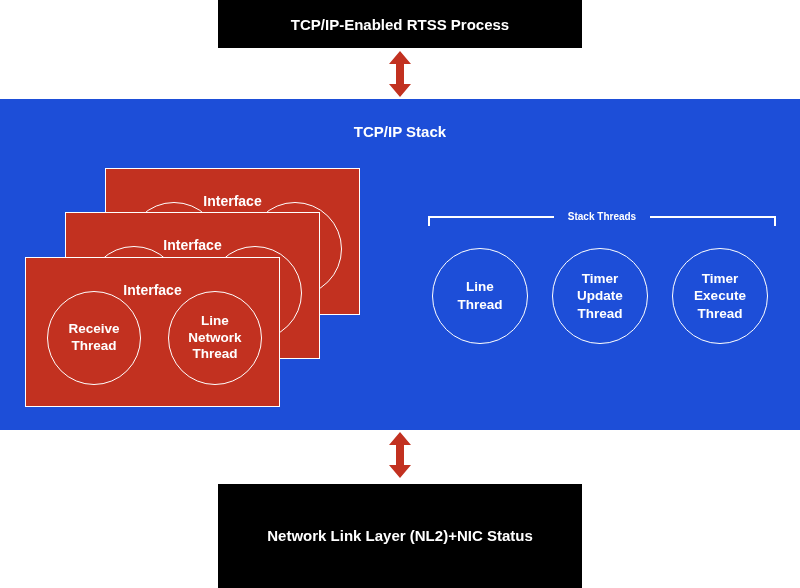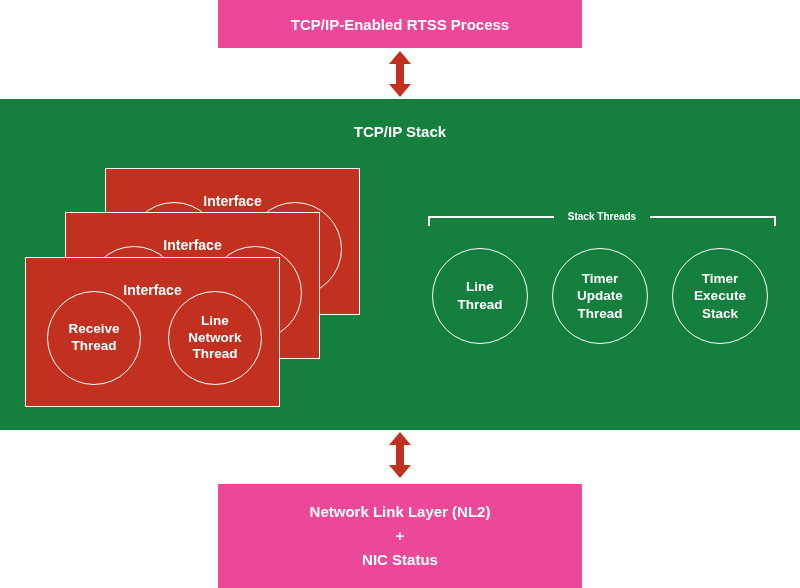--- a/index.html
+++ b/index.html
@@ -11,50 +11,50 @@
   .canvas {
     position: relative;
     width: 800px;
     height: 588px;
     background: #ffffff;
     overflow: hidden;
     color: #ffffff;
   }
   .redbox {
     position: absolute;
-    background: #ec4899;
+    background: #000000;
     color: #ffffff;
     display: flex;
     align-items: center;
     justify-content: center;
     text-align: center;
     font-weight: bold;
   }
   .top-box {
     left: 218px; top: 0; width: 364px; height: 48px;
     font-size: 15px;
   }
   .bottom-box {
     left: 218px; top: 484px; width: 364px; height: 104px;
-    flex-direction: column;
+    flex-direction: row;
     font-size: 15px;
     line-height: 24px;
   }
   .arrow {
     position: absolute;
     left: 389px;
     width: 22px;
     height: 46px;
   }
   .arrow-top { top: 51px; }
   .arrow-bottom { top: 432px; }
   .main-box {
     position: absolute;
     left: 0; top: 99px; width: 800px; height: 331px;
-    background: #15803d;
+    background: #1d4ed8;
   }
   .main-title {
     position: absolute;
     left: 0; right: 0; top: 24px;
     text-align: center;
     font-size: 15px;
     font-weight: bold;
   }
   .iface {
     position: absolute;
@@ -178,21 +178,21 @@
       <span class="bline bl-right"></span>
     </div>
 
     <div class="big-circle bc-1">
       <span>Line Thread</span>
     </div>
     <div class="big-circle bc-2">
       <span>Timer Update Thread</span>
     </div>
     <div class="big-circle bc-3">
-      <span>Timer Execute Stack</span>
+      <span>Timer Execute Thread</span>
     </div>
   </div>
 
   <svg class="arrow arrow-bottom" viewBox="0 0 22 46" aria-hidden="true">
     <path d="M11 0 L22 13 L15 13 L15 33 L22 33 L11 46 L0 33 L7 33 L7 13 L0 13 Z" fill="#c23120"></path>
   </svg>
 
   <div class="redbox bottom-box">
     <div>Network Link Layer (NL2)</div>
     <div>+</div>

